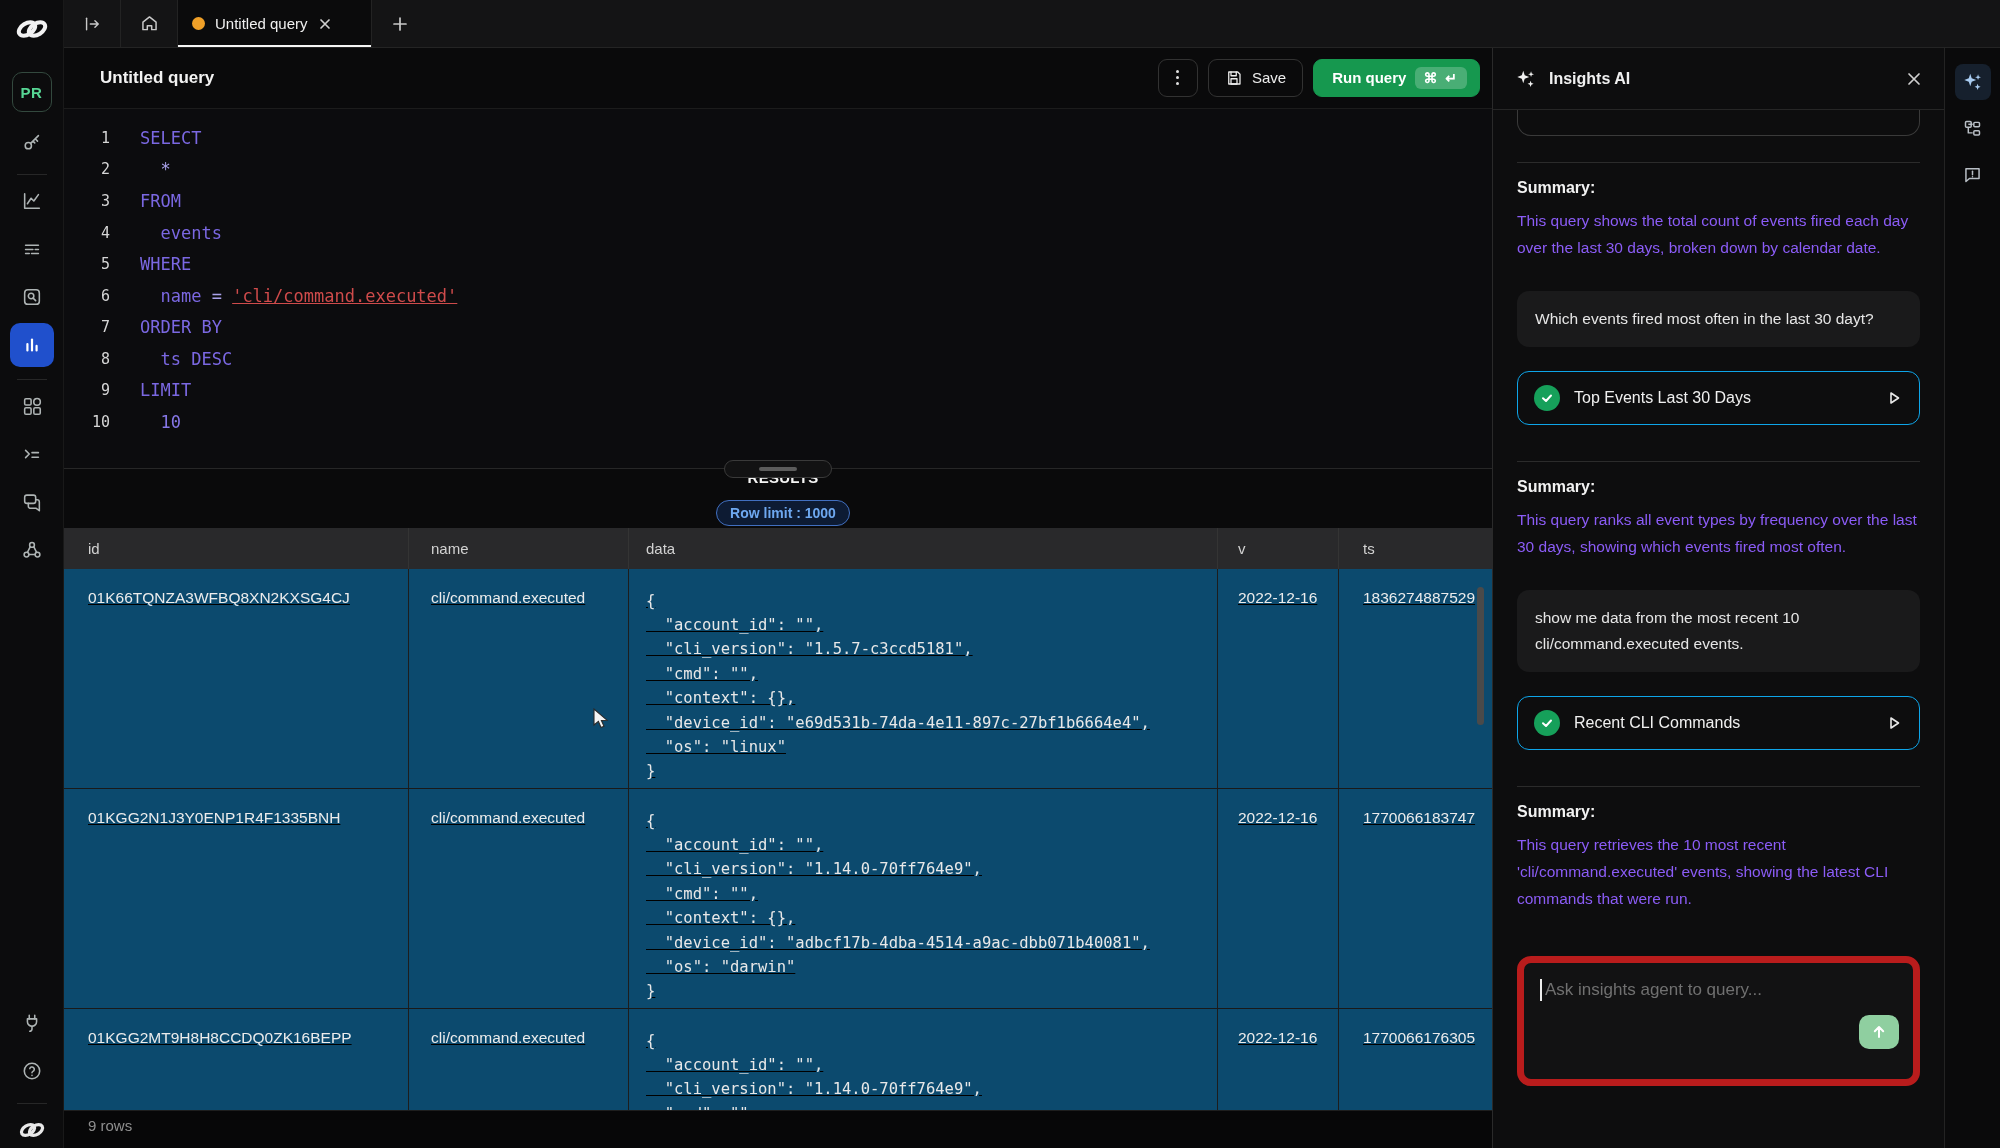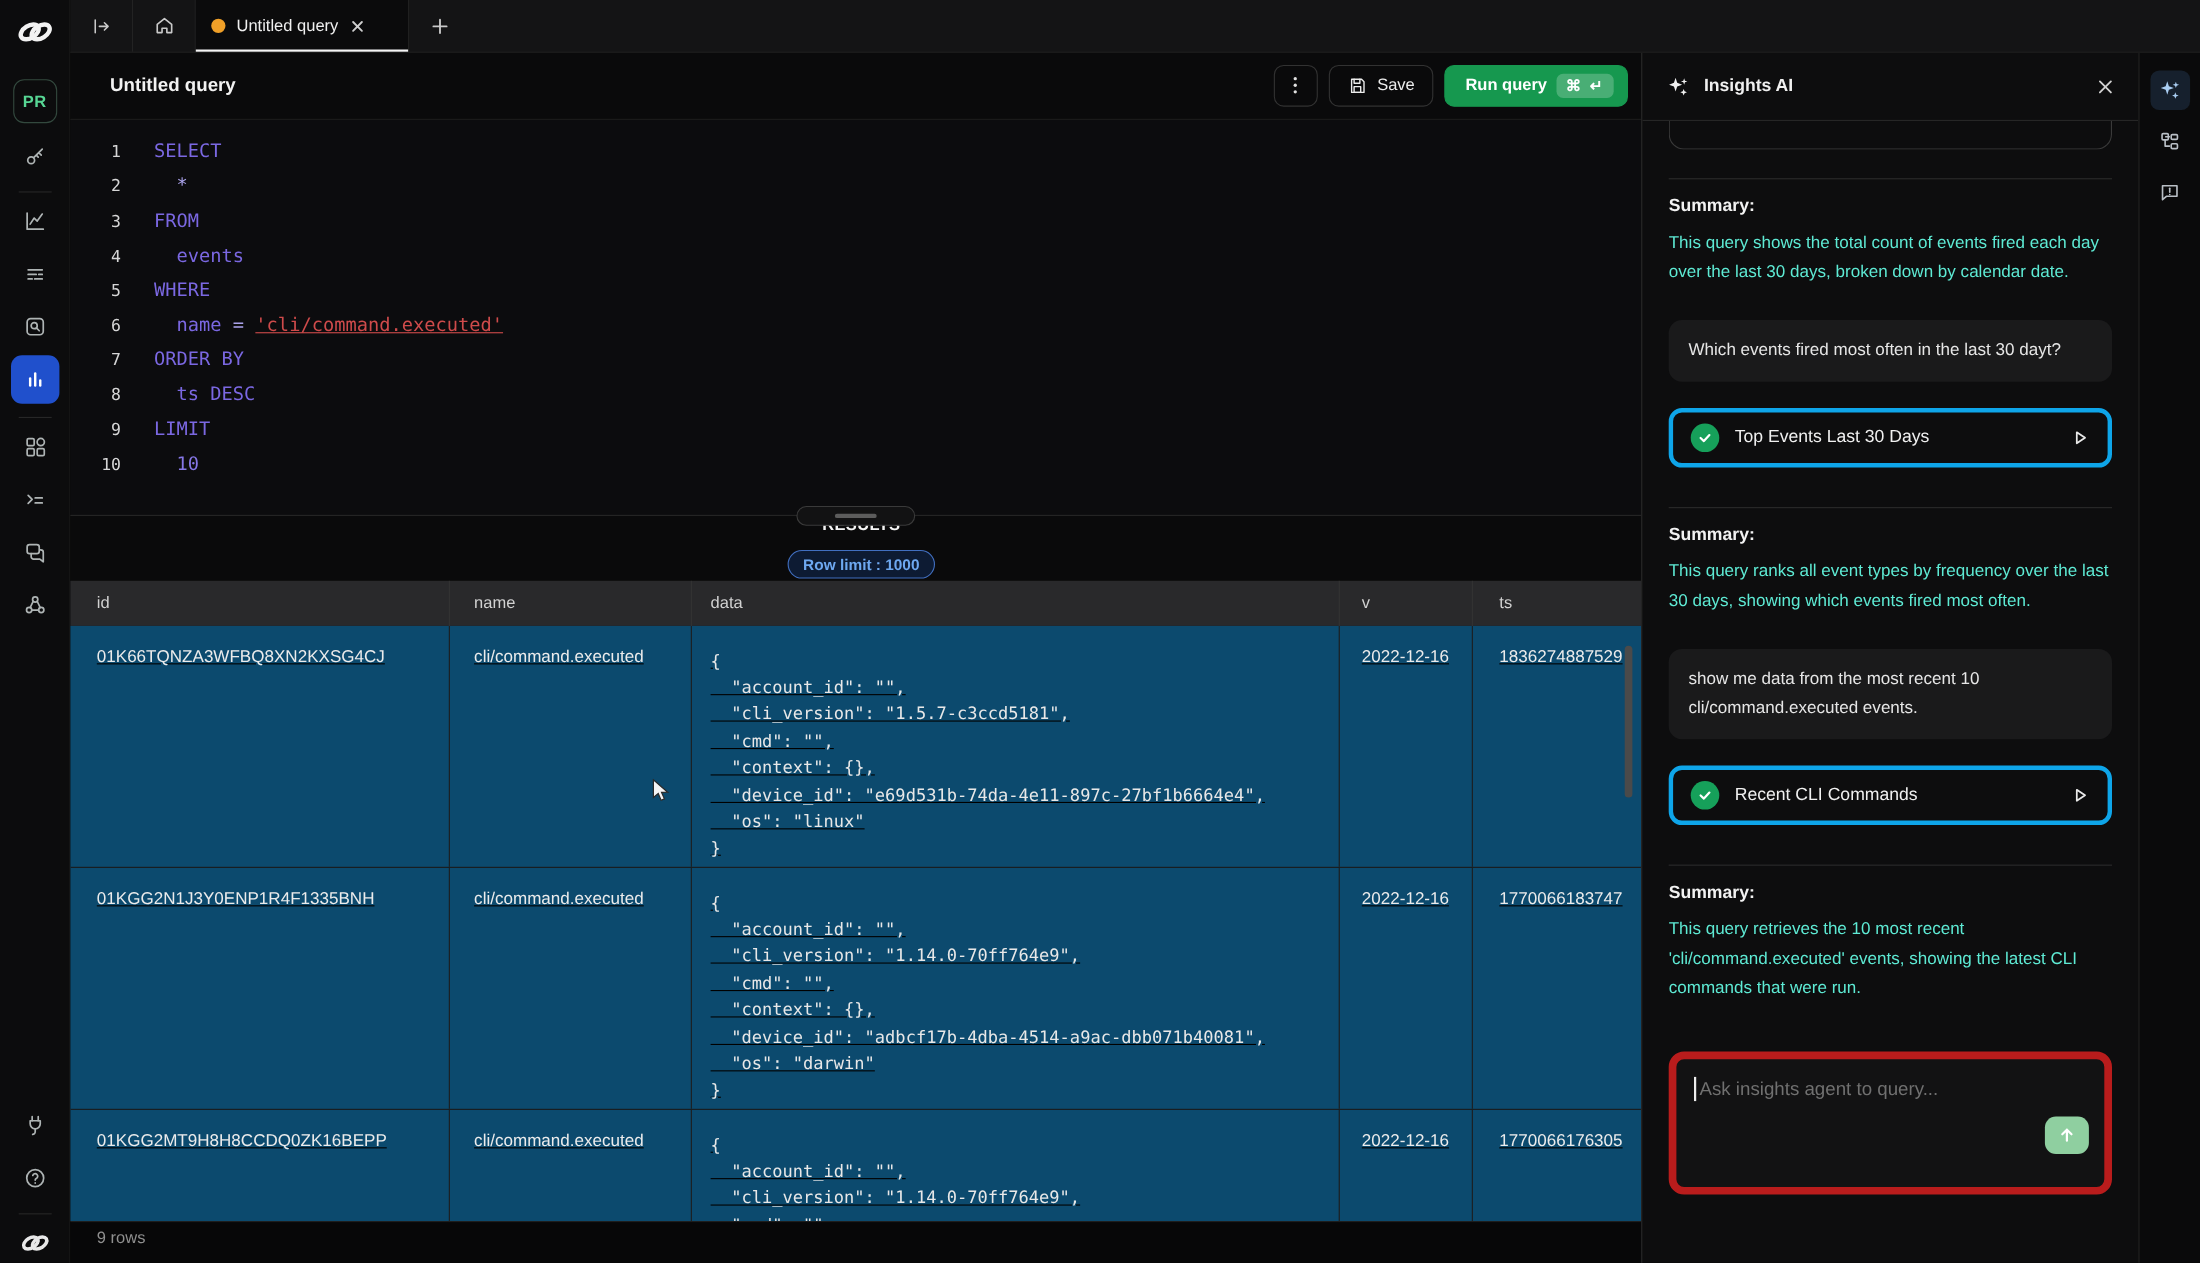--- a/index.html
+++ b/index.html
@@ -75,23 +75,23 @@
 
   
   #panel { position:absolute; left:1492px; top:48px; width:452px; height:1100px; background:#0d0d0e; border-left:1px solid #2a2a2a; display:flex; flex-direction:column; overflow:hidden; }
   .p-header { height:62px; flex:none; border-bottom:1px solid #262626; display:flex; align-items:center; gap:12px; padding:0 22px; color:#f0f0f0; }
   .p-title { font-size:16px; font-weight:600; }
   .p-close { margin-left:auto; color:#cfcfcf; cursor:pointer; display:flex; }
   .p-body { padding:0 24px; position:relative; flex:1; }
   .cut-card { height:26px; border:1px solid #3a3a3a; border-top:none; border-radius:0 0 14px 14px; margin-top:0; }
   .p-div { height:1px; background:#2b2b2b; margin:26px 0 0 0; }
   .sum-label { margin-top:16px; color:#f2f2f2; font-size:16px; font-weight:700; }
-  .sum-text { margin-top:10px; color:#5eead4; font-size:15.5px; line-height:27px; }
+  .sum-text { margin-top:10px; color:#8b5cf6; font-size:15.5px; line-height:27px; }
   .bubble { margin-top:30px; background:#1a1a1b; border-radius:12px; padding:15px 18px; color:#e6e6e6; font-size:15.5px; line-height:26px; }
-  .action-card { margin-top:24px; height:54px; border:4px solid #0ea5e9; border-radius:12px; display:flex; align-items:center; gap:14px; padding:0 16px; cursor:pointer; }
+  .action-card { margin-top:24px; height:54px; border:1px solid #0ea5e9; border-radius:12px; display:flex; align-items:center; gap:14px; padding:0 16px; cursor:pointer; }
   .check { width:26px; height:26px; border-radius:50%; background:#16a05a; display:flex; align-items:center; justify-content:center; color:#fff; flex:none; }
   .action-label { color:#f0f0f0; font-size:16px; font-weight:500; }
   .play { margin-left:auto; color:#e8e8e8; display:flex; }
   .ask { margin-top:44px; height:130px; border:7px solid #b91c1c; background:#121213; border-radius:14px; padding:16px; position:relative; cursor:text; }
   .caret { display:inline-block; width:2px; height:22px; background:#ededed; vertical-align:middle; margin-right:3px; }
   .ph { color:#707070; font-size:17px; vertical-align:middle; }
   .send { position:absolute; right:14px; top:52px; width:40px; height:34px; border-radius:10px; background:#8fcfa0; color:#ffffff; display:flex; align-items:center; justify-content:center; cursor:pointer; }
 
   
   #rail { position:absolute; left:1944px; top:48px; width:56px; height:1100px; background:#0a0a0b; border-left:1px solid #232323; display:flex; flex-direction:column; align-items:center; }

